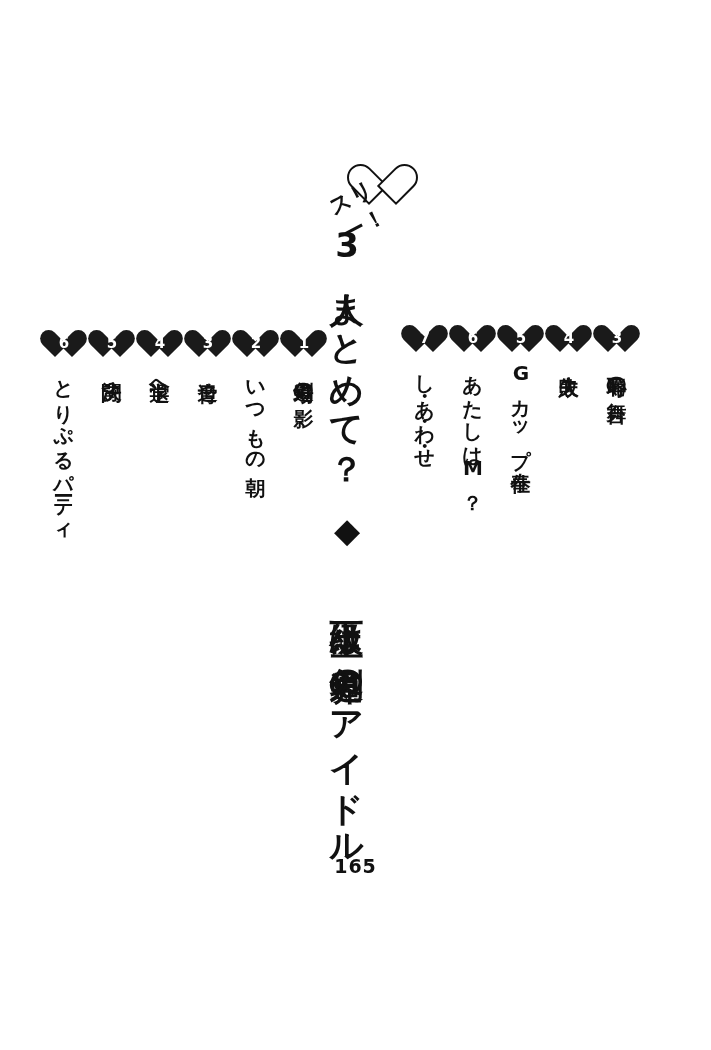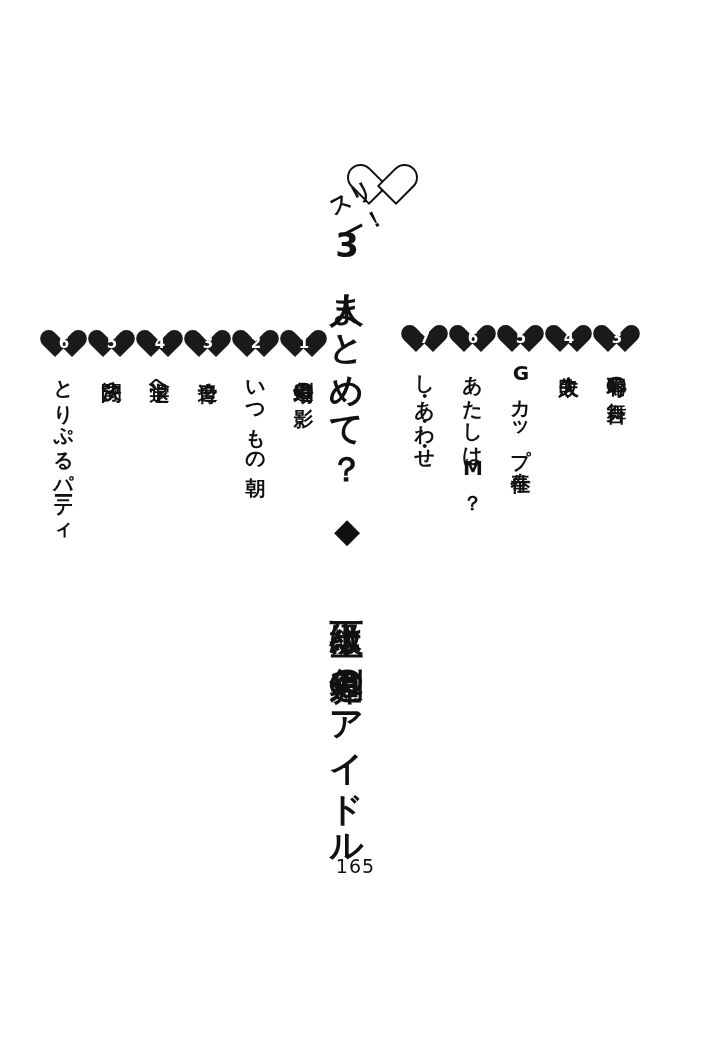--- a/index.html
+++ b/index.html
@@ -153,20 +153,21 @@
   .page-number {
     position: absolute;
     left: 0;
     right: 0;
     top: 855px;
     text-align: center;
     font-family: "DejaVu Sans", "Liberation Sans", sans-serif;
     font-size: 19px;
     color: #111111;
     letter-spacing: 1px;
+    font-weight: bold;
   }
 </style>
 </head>
 <body>
 
 <div class="page">
 
   <div class="heart-badge">
     <div class="heart"></div>
     <div class="ruby">スリー！</div>

